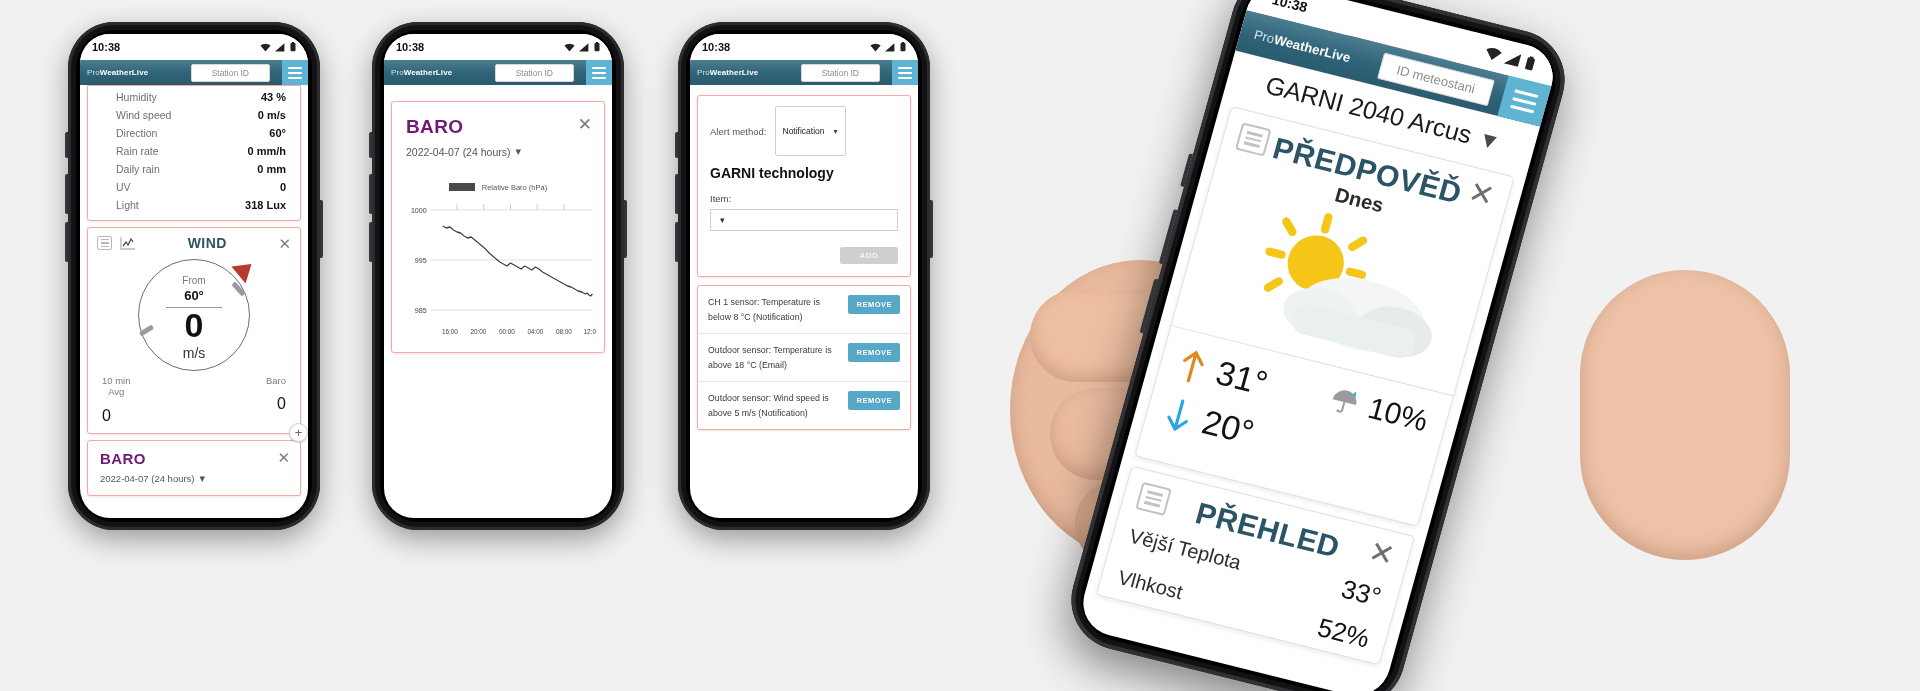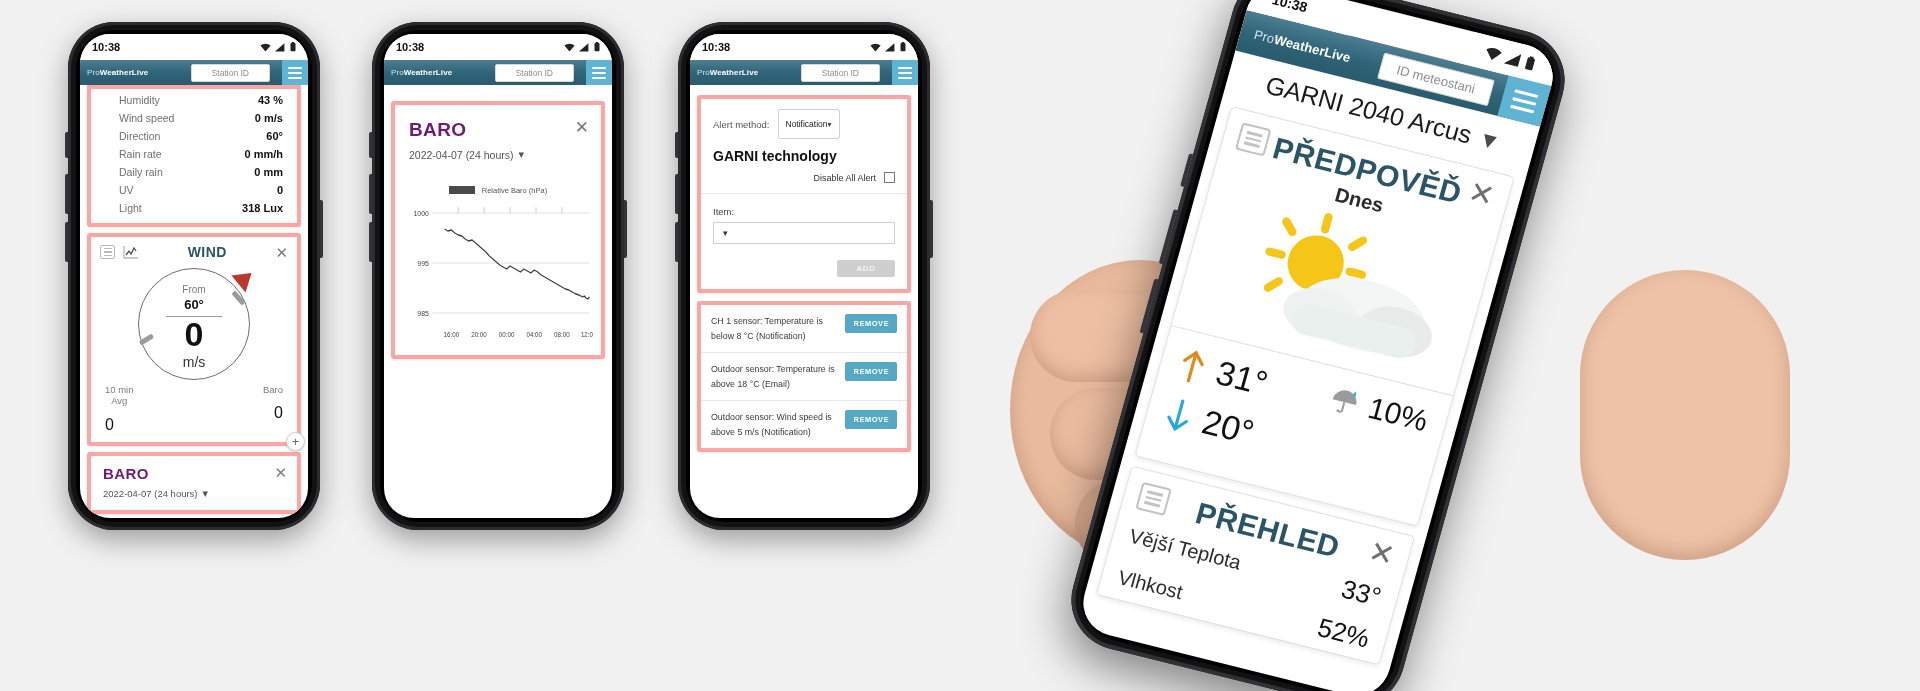--- a/index.html
+++ b/index.html
@@ -74,21 +74,21 @@
   }
   .burger {
     width: 26px; height: 25px; background: #5fb4d4;
     display: flex; flex-direction: column; justify-content: center;
     align-items: center; gap: 3px; margin-left: 6px;
   }
   .burger i { display: block; width: 14px; height: 2px; background: #fff; border-radius: 1px; }
 
   
   .card {
-    background: #fff; border: 4px solid #fca5a5; border-radius: 3px;
+    background: #fff; border: 1px solid #fca5a5; border-radius: 3px;
     box-shadow: 0 1px 3px rgba(0,0,0,.09);
     margin: 6px 7px;
   }
   .card-head {
     display: flex; align-items: center; padding: 7px 9px 4px 9px; gap: 8px;
   }
   .card-title {
     flex: 1; text-align: center;
     font-size: 14px; font-weight: 800; color: #2b5566; letter-spacing: .4px;
   }
@@ -168,22 +168,22 @@
   .legend-swatch { width: 26px; height: 8px; background: #4a4a4a; }
   .legend-text { font-size: 7.5px; color: #555; }
   .chart { position: relative; height: 150px; margin: 6px 8px 4px 8px; }
   .chart svg { display: block; width: 100%; height: 100%; }
 
   
   .alert-row { display: flex; align-items: center; gap: 8px; padding: 10px 12px 2px 12px; }
   .alert-lab { font-size: 9.5px; color: #555; }
   .select-pill {
     border: 1px solid #cfcfcf; border-radius: 2px; background: #fff;
-    font-size: 8.5px; color: #222; padding: 9px 7px;
-    display: flex; align-items: center; 
+    font-size: 8.5px; color: #222; padding: 19px 7px;
+    display: flex; align-items: center; gap: 9px;
   }
   .sel-caret { font-size: 8px; color: #444; }
   .garni { font-size: 14px; font-weight: 800; color: #111; padding: 7px 12px 0 12px; }
   .disable-row {
     display: flex; align-items: center; justify-content: flex-end; gap: 8px;
     padding: 8px 12px 10px 12px; border-bottom: 1px solid #e6e6e6;
   }
   .disable-row span { font-size: 9px; color: #333; }
   .cb { width: 11px; height: 11px; border: 1.3px solid #777; background: #fff; }
   .item-lab { font-size: 9.5px; color: #444; padding: 12px 12px 5px 12px; }
@@ -518,24 +518,20 @@
 
       <div class="card" style="margin-top:10px;">
         <div class="alert-row">
           <span class="alert-lab">Alert method:</span>
           <span class="select-pill">
             <span>Notification</span>
             <span class="sel-caret">▾</span>
           </span>
         </div>
         <div class="garni">GARNI technology</div>
-        <div class="disable-row">
-          <span>Disable All Alert</span>
-          <span class="cb"></span>
-        </div>
         <div class="item-lab">Item:</div>
         <div class="big-select">
           <span class="sel-caret">▾</span>
         </div>
         <div style="display:flex;">
           <span class="addbtn">ADD</span>
         </div>
       </div>
 
       <div class="card" style="margin-top:8px;">

